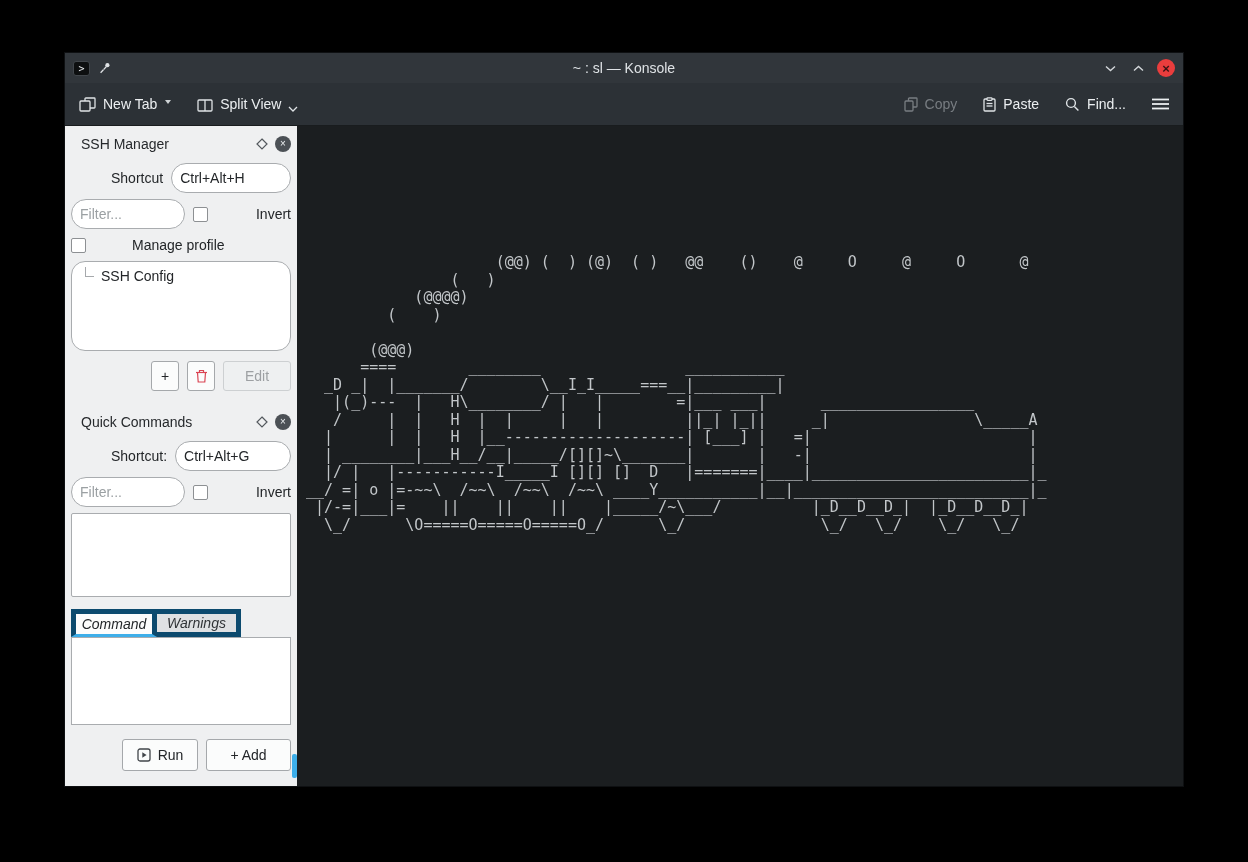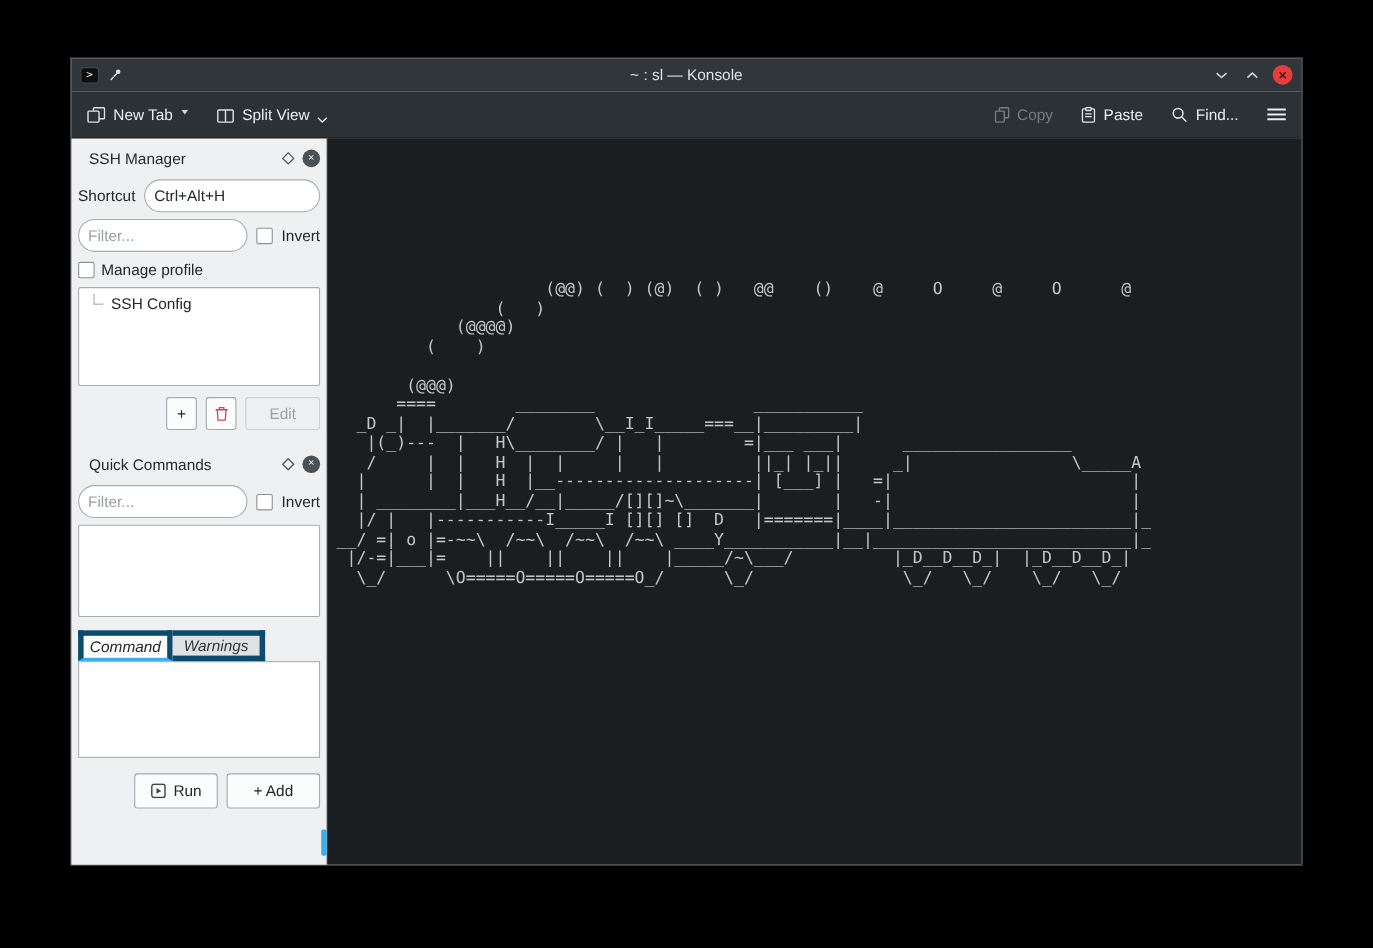--- a/index.html
+++ b/index.html
@@ -39,29 +39,29 @@
             color:#c2c6c9; margin:128px 0 0 8px; white-space:pre; }
 
   
   .panel-header { height:26px; display:flex; align-items:center; margin-bottom:6px;margin-left:10px; }
   .panel-title { flex:1; color:#26292c; }
   .panel-icons { display:flex; align-items:center; gap:7px; }
   .panel-close { width:16px; height:16px; border-radius:50%; background:#4b5055; color:#eceff1;
                  font-size:10px; line-height:16px; text-align:center; }
 
   .row { display:flex; align-items:center; margin-bottom:6px; gap:8px; }
-  .lbl { white-space:nowrap; }
+  .lbl { white-space:nowrap;margin-left:40px; }
   .input { background:#ffffff; border:1px solid #a9acaf; border-radius:15px; height:30px; padding:0 8px;
            font-size:14px; color:#232629; font-family:inherit; outline:none; min-width:0; }
   .input.flex { flex:1; }
   .input::placeholder { color:#9ba0a3; }
   .checkbox { width:15px; height:15px; flex:0 0 15px; background:#fff; border:1px solid #8d9093; border-radius:2px; }
 
   .listbox { background:#fff; border:1px solid #a9acaf; border-radius:2px; width:100%; }
-  .listbox.ssh { height:90px; padding:5px 4px; }
+  .listbox.ssh { height:90px; padding:5px 4px;border-radius:14px; }
   .listbox.qc  { height:84px; margin-top:2px; }
   .tree-item { display:flex; align-items:flex-end; font-size:14px; color:#232629; }
   .tree-branch { width:9px; height:10px; border-left:1px solid #a6a9ac; border-bottom:1px solid #a6a9ac;
                  margin:0 7px 7px 9px; }
 
   .btnrow { display:flex; justify-content:flex-end; gap:8px; margin-top:10px; }
   .btn { background:#fbfcfc; border:1px solid #a5a8ab; border-radius:3px; height:30px;
          display:flex; align-items:center; justify-content:center; gap:7px; font-size:14px; color:#232629; }
   .btn.sq { width:28px; }
   .btn.edit { width:68px; background:#eef0f1; border-color:#cdd0d2; color:#9da0a3; }
@@ -266,20 +266,24 @@
           <span class="panel-icons">
             <span>
               <svg width="12" height="12" viewBox="0 0 12 12">
                 <path d="M6 1 L11 6 L6 11 L1 6 Z" fill="none" stroke="#53585d" stroke-width="1.2"></path>
               </svg>
             </span>
             <span class="panel-close"><span>×</span></span>
           </span>
         </div>
 
+        <div class="row">
+          <span class="lbl">Shortcut:</span>
+          <input class="input flex" value="Ctrl+Alt+G" style="">
+        </div>
 
         <div class="row">
           <input class="input flex" placeholder="Filter..." style="">
           <span class="checkbox"></span>
           <span class="lbl">Invert</span>
         </div>
 
         <div class="listbox qc"></div>
 
         <div class="tabs">

